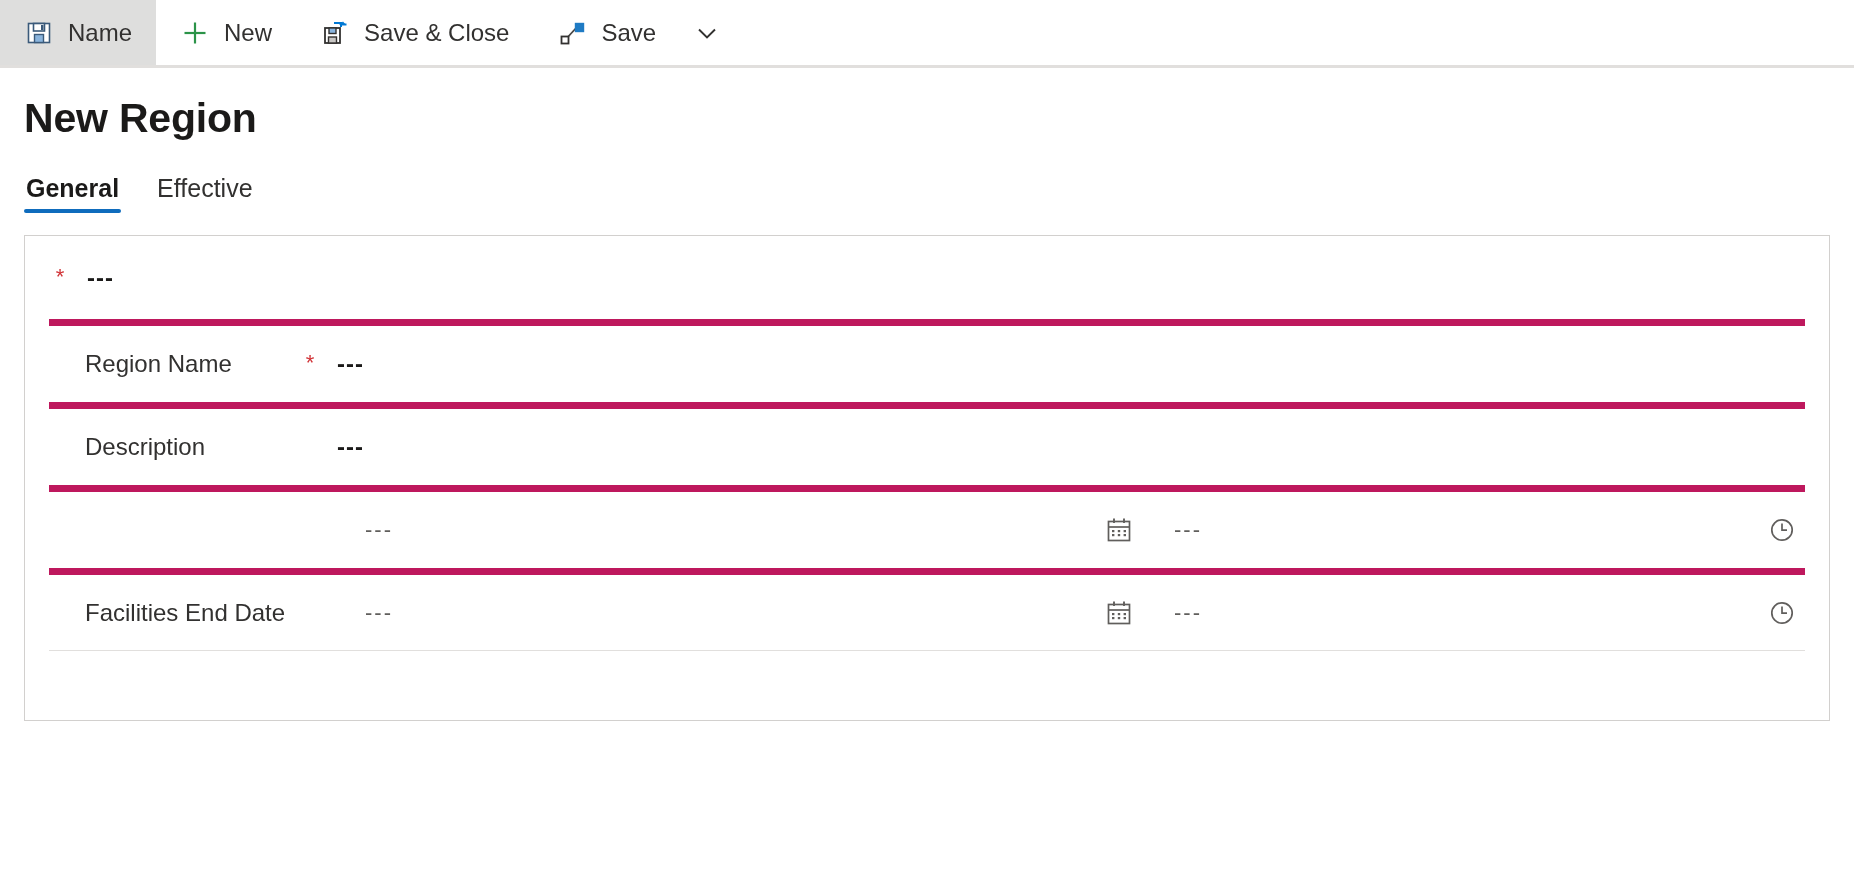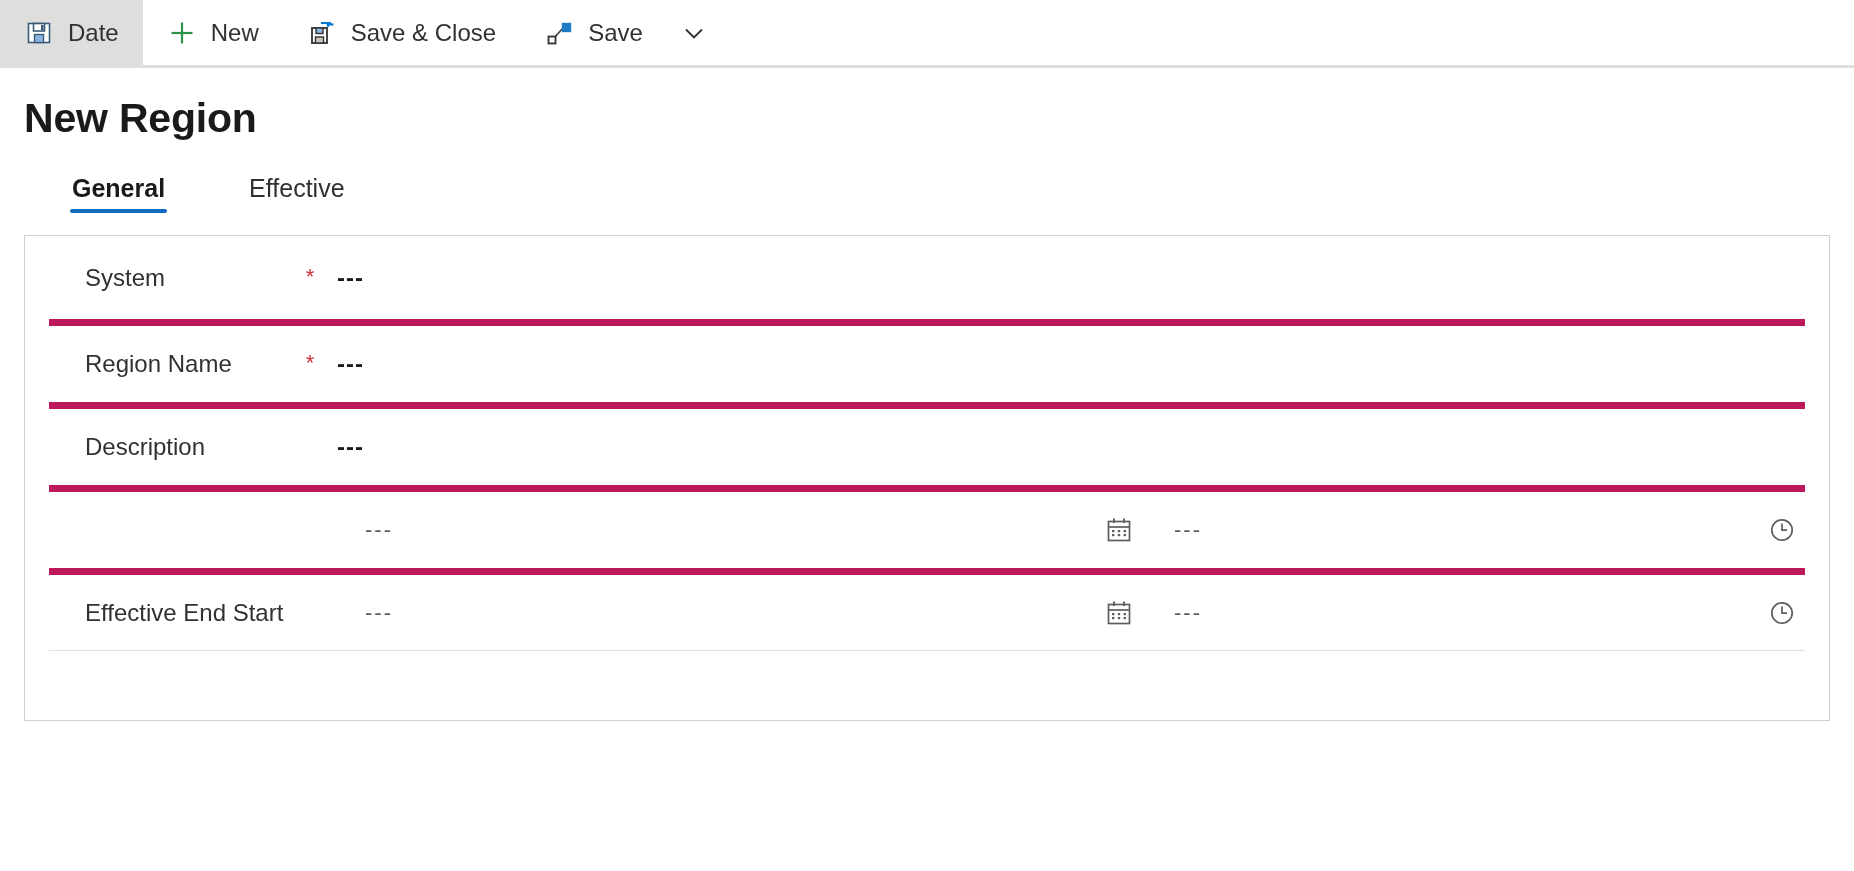--- a/index.html
+++ b/index.html
@@ -88,21 +88,20 @@
   .tab {
     position: relative;
     font-size: 25px;
     color: #323130;
     padding: 0 2px 12px 2px;
     cursor: pointer;
     background: transparent;
     border: none;
     font-family: "Liberation Sans", sans-serif;
     line-height: 1;
-    margin-left: 46px;
   }
   .tab.is-selected {
     font-weight: bold;
     color: #1b1a19;
   }
   .tab.is-selected::after {
     content: "";
     position: absolute;
     left: 0;
     right: 0;
@@ -204,21 +203,21 @@
 
   <button class="cmd-btn is-active">
     <span class="cmd-icon">
       <svg width="28" height="28" viewBox="0 0 28 28" aria-hidden="true">
         <rect x="3.5" y="4.5" width="21" height="19" fill="#ffffff" stroke="#3b5a7a" stroke-width="1.6"></rect>
         <rect x="8.5" y="4.5" width="11" height="7.5" fill="#ffffff" stroke="#3b5a7a" stroke-width="1.6"></rect>
         <rect x="9.5" y="15.5" width="9" height="8" fill="#8ab4dd" stroke="#3b5a7a" stroke-width="1.4"></rect>
         <rect x="16" y="6" width="2.5" height="5" fill="#3b5a7a"></rect>
       </svg>
     </span>
-    <span class="cmd-label">Date</span>
+    <span class="cmd-label">Name</span>
   </button>
 
   <button class="cmd-btn">
     <span class="cmd-icon">
       <svg width="28" height="28" viewBox="0 0 28 28" aria-hidden="true">
         <line x1="14" y1="3.5" x2="14" y2="24.5" stroke="#2b9348" stroke-width="2.2"></line>
         <line x1="3.5" y1="14" x2="24.5" y2="14" stroke="#2b9348" stroke-width="2.2"></line>
       </svg>
     </span>
     <span class="cmd-label">New</span>
@@ -264,21 +263,20 @@
   <h1 class="page-title">New Region</h1>
 
   <div class="tabstrip">
     <button class="tab is-selected">General</button>
     <button class="tab">Effective</button>
   </div>
 
   <div class="form-card">
 
     <div class="field-row">
-      <span class="field-label">System</span>
       <span class="req-star">*</span>
       <span class="field-value">---</span>
     </div>
 
     <div class="field-row">
       <span class="field-label">Region Name</span>
       <span class="req-star">*</span>
       <span class="field-value">---</span>
     </div>
 
@@ -311,21 +309,21 @@
       <span class="time-value">---</span>
       <span class="clock-icon-wrap">
         <svg width="30" height="30" viewBox="0 0 30 30" aria-hidden="true">
           <circle cx="15" cy="15" r="10.2" fill="#ffffff" stroke="#605e5c" stroke-width="1.7"></circle>
           <polyline points="15,8.6 15,15.2 20,15.2" fill="none" stroke="#605e5c" stroke-width="1.7"></polyline>
         </svg>
       </span>
     </div>
 
     <div class="field-row last-rule">
-      <span class="field-label">Effective End Start</span>
+      <span class="field-label">Facilities End Date</span>
       <span class="date-group">
         <span class="field-value muted">---</span>
       </span>
       <span class="cal-icon-wrap">
         <svg width="30" height="30" viewBox="0 0 30 30" aria-hidden="true">
           <rect x="4.5" y="6.5" width="21" height="19" fill="#ffffff" stroke="#605e5c" stroke-width="1.7"></rect>
           <line x1="4.5" y1="12" x2="25.5" y2="12" stroke="#605e5c" stroke-width="1.7"></line>
           <line x1="10" y1="3.5" x2="10" y2="8" stroke="#605e5c" stroke-width="1.9"></line>
           <line x1="20" y1="3.5" x2="20" y2="8" stroke="#605e5c" stroke-width="1.9"></line>
           <g fill="#605e5c">

